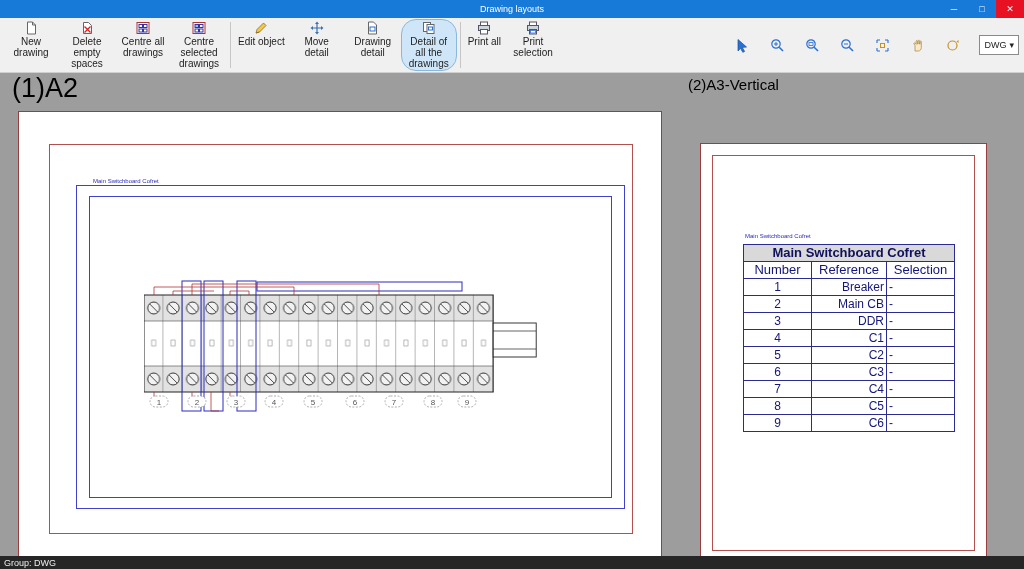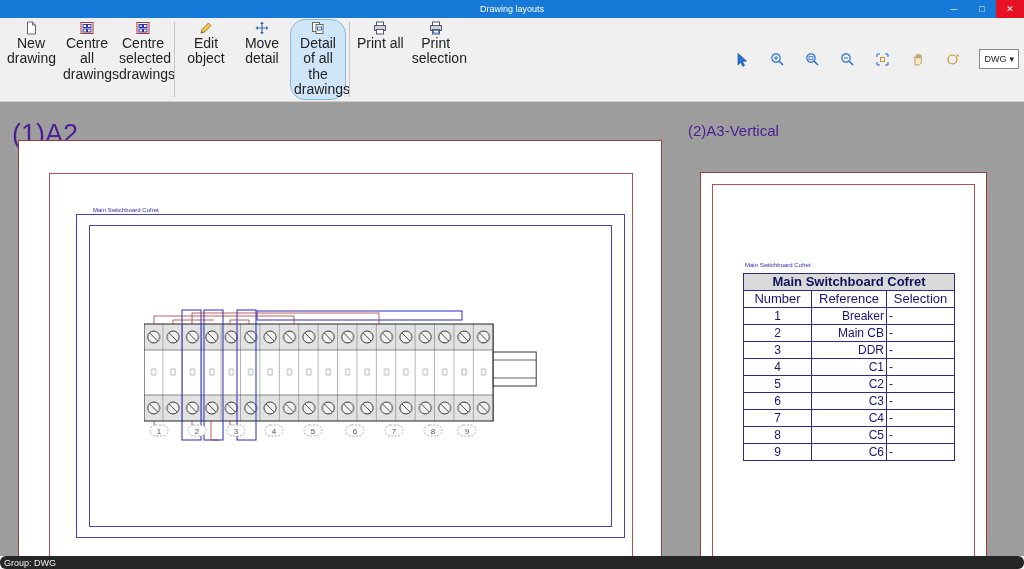--- a/index.html
+++ b/index.html
@@ -12,34 +12,34 @@
   .tb-title{flex:1;text-align:center;font-size:9px;}
   .tb-controls{display:flex;height:100%;}
   .tb-btn{width:28px;height:100%;display:flex;align-items:center;justify-content:center;
     font-size:9px;color:#fff;cursor:default;}
   .tb-btn.close{background:#e81123;}
 
   
   .toolbar{flex:0 0 37px;background:#f0f0f0;border-bottom:1px solid #cfcfcf;
     display:flex;align-items:stretch;padding:1px 3px;}
   .tbtn{display:flex;flex-direction:column;align-items:center;justify-content:flex-start;
-    background:transparent;border:1px solid transparent;font-family:inherit;font-size:14px;
+    background:transparent;border:1px solid transparent;font-family:inherit;font-size:10px;
     line-height:1.1;color:#222;padding:1px 3px;margin:0;max-width:56px;text-align:center;cursor:default;}
   .tbtn.active{background:#cfe6f8;border-color:#88b8de;border-radius:15px;}
   .ticon{height:14px;display:block;margin-bottom:1px;}
   .tlabel{white-space:normal;width:100%;}
   .sep{width:1px;background:#c6c6c6;margin:3px 3px;}
   .toolbar-right{margin-left:auto;display:flex;align-items:center;gap:18px;padding-right:2px;}
   .ricon{width:17px;height:17px;display:flex;align-items:center;justify-content:center;cursor:default;}
   .format-select{display:flex;align-items:center;gap:3px;background:#fff;border:1px solid #8a8a8a;
     height:18px;padding:0 4px;font-size:9px;color:#222;cursor:default;}
 
   
   .canvas{flex:1;background:#9d9d9d;position:relative;overflow:hidden;}
-  .sheet-label{position:absolute;color:#4c1d95;margin-top:17px;}
+  .sheet-label{position:absolute;color:#000000;}
   .l1{left:12px;top:0px;font-size:27px;}
   .l2{left:688px;top:3px;font-size:15px;}
   .sheet{position:absolute;background:#ffffff;}
   .sheet1{left:18px;top:38px;width:642px;height:452px;border:1px solid #9a3d3d;}
   .sheet2{left:700px;top:70px;width:285px;height:418px;border:1px solid #9a3d3d;}
   .inner-red{position:absolute;left:30px;top:32px;right:28px;bottom:30px;border:1px solid #b34f4f;}
   .blue-frame{position:absolute;border:1px solid #4040c8;}
   .bf-outer{left:57px;top:73px;width:547px;height:322px;}
   .bf-inner{left:70px;top:84px;width:521px;height:300px;}
   .dwg-title{position:absolute;left:74px;top:66px;font-size:6px;color:#2a2ab8;}
@@ -51,21 +51,21 @@
     color:#15157a;font-size:12px;table-layout:fixed;}
   .ctable td{border:1px solid #2a2a90;padding:0 2px;height:16px;line-height:16px;overflow:hidden;}
   .t-title{background:#d9d9d9;text-align:center;font-size:13px;font-weight:600;height:18px;color:#10105e;}
   .t-head td{text-align:center;font-size:13px;padding:0;}
   .td-num{text-align:center;}
   .td-ref{text-align:right;padding-left:3px;margin-left:29px;}
   .td-sel{text-align:left;padding-left:8px;}
 
   
   .statusbar{flex:0 0 13px;background:#262626;color:#eee;font-size:9px;
-    display:flex;align-items:center;padding:0 4px;border-radius:6px;}
+    display:flex;align-items:center;padding:0 4px;}
 </style>
 </head>
 <body>
 
 <div class="window">
 
   <div class="titlebar">
     <div class="tb-spacer"></div>
     <div class="tb-title">Drawing layouts</div>
     <div class="tb-controls">
@@ -80,20 +80,29 @@
     <button class="tbtn">
       <span class="ticon">
         <svg width="13" height="14" viewBox="0 0 13 14">
             <path d="M2.5 1h5l3 3v9h-8z" fill="#fff" stroke="#666"></path>
             <path d="M7.5 1v3h3" fill="none" stroke="#666"></path>
           </svg>
       </span>
       <span class="tlabel">New drawing</span>
     </button>
 
+    <button class="tbtn">
+      <span class="ticon">
+        <svg width="13" height="14" viewBox="0 0 13 14">
+            <path d="M2.5 1.5h5l3 3v8h-8z" fill="#fff" stroke="#666"></path>
+            <path d="M3.5 5.5l6 6M9.5 5.5l-6 6" stroke="#d22" stroke-width="1.4"></path>
+          </svg>
+      </span>
+      <span class="tlabel">Delete empty spaces</span>
+    </button>
 
     <button class="tbtn">
       <span class="ticon">
         <svg width="14" height="14" viewBox="0 0 14 14">
             <rect x="1" y="1.5" width="12" height="11" fill="#fff" stroke="#a33"></rect>
             <rect x="3" y="3.5" width="3.5" height="3" fill="none" stroke="#33a"></rect>
             <rect x="7.5" y="3.5" width="3.5" height="3" fill="none" stroke="#33a"></rect>
             <rect x="3" y="8" width="3.5" height="3" fill="none" stroke="#33a"></rect>
             <rect x="7.5" y="8" width="3.5" height="3" fill="none" stroke="#33a"></rect>
           </svg>
@@ -129,20 +138,29 @@
     <button class="tbtn">
       <span class="ticon">
         <svg width="14" height="14" viewBox="0 0 14 14">
             <path d="M7 2v10M2 7h10" stroke="#3a6fb0" stroke-width="1.2"></path>
             <path d="M7 0.5L5 3h4zM7 13.5L5 11h4zM0.5 7L3 5v4zM13.5 7L11 5v4z" fill="#3a6fb0"></path>
           </svg>
       </span>
       <span class="tlabel">Move detail</span>
     </button>
 
+    <button class="tbtn">
+      <span class="ticon">
+        <svg width="13" height="14" viewBox="0 0 13 14">
+            <path d="M2.5 1h5l3 3v9h-8z" fill="#fff" stroke="#666"></path>
+            <rect x="4" y="6" width="5" height="4" fill="none" stroke="#2a6fd4"></rect>
+          </svg>
+      </span>
+      <span class="tlabel">Drawing detail</span>
+    </button>
 
     <button class="tbtn active">
       <span class="ticon">
         <svg width="14" height="14" viewBox="0 0 14 14">
             <rect x="1.5" y="1.5" width="7" height="9" fill="#fff" stroke="#666"></rect>
             <rect x="5" y="3.5" width="7" height="9" fill="#fff" stroke="#666"></rect>
             <rect x="6.5" y="6" width="4" height="3" fill="none" stroke="#2a6fd4"></rect>
           </svg>
       </span>
       <span class="tlabel">Detail of all the drawings</span>

